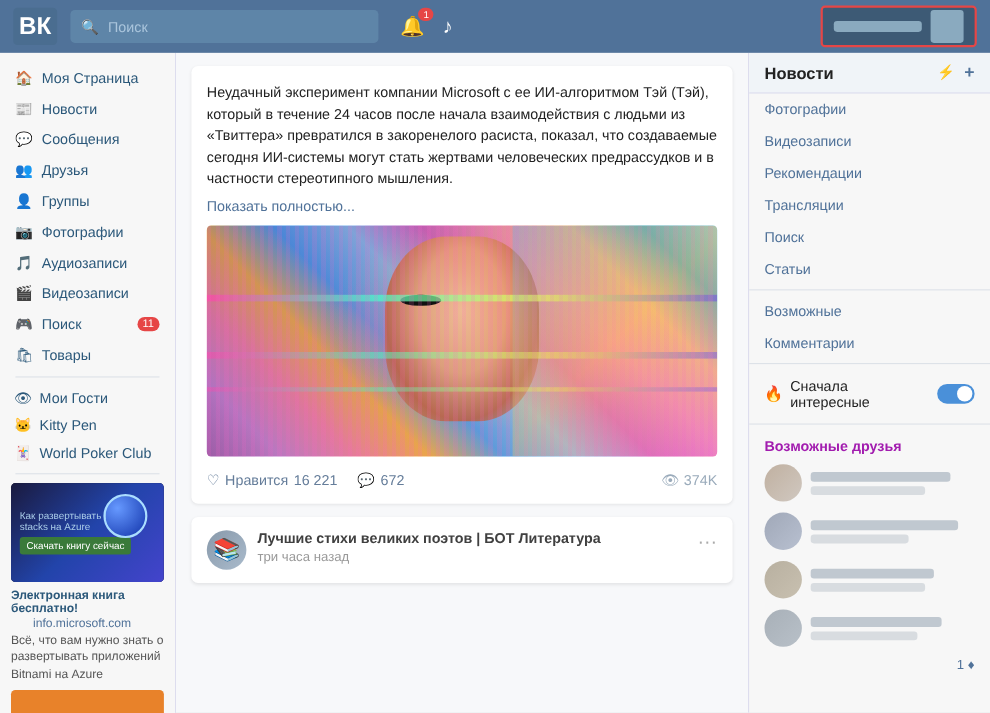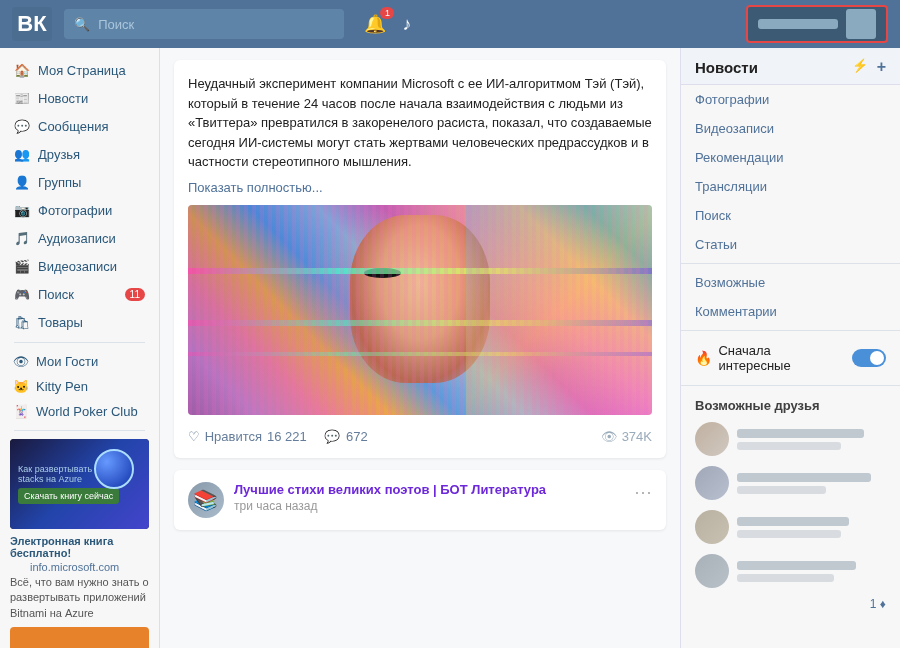--- a/index.html
+++ b/index.html
@@ -313,21 +313,21 @@
       height: 36px;
       border-radius: 50%;
       background: linear-gradient(135deg, #8899aa, #aabbcc);
       flex-shrink: 0;
       overflow: hidden;
       display: flex;
       align-items: center;
       justify-content: center;
     }
     .post-meta { flex: 1; }
-    .post-title { color: #6d28d9; font-size: 13px; font-weight: bold; }
+    .post-title { color: #404040; font-size: 13px; font-weight: bold; }
     .post-time { color: #999; font-size: 12px; margin-top: 2px; }
     .post-more { color: #aaa; font-size: 18px; cursor: pointer; }
 
     
     .right-sidebar {
       width: 220px;
       background: #f7f7f7;
       flex-shrink: 0;
       border-left: 1px solid #dde;
       overflow-y: auto;
@@ -379,21 +379,21 @@
       top: 2px;
       width: 14px;
       height: 14px;
       background: white;
       border-radius: 50%;
     }
     .possible-friends-title {
       padding: 8px 14px 4px;
       font-size: 13px;
       font-weight: bold;
-      color: #404040;
+      color: #a21caf;
     }
     .friend-item {
       display: flex;
       align-items: center;
       gap: 8px;
       padding: 5px 14px;
       cursor: pointer;
     }
     .friend-avatar {
       width: 34px;

